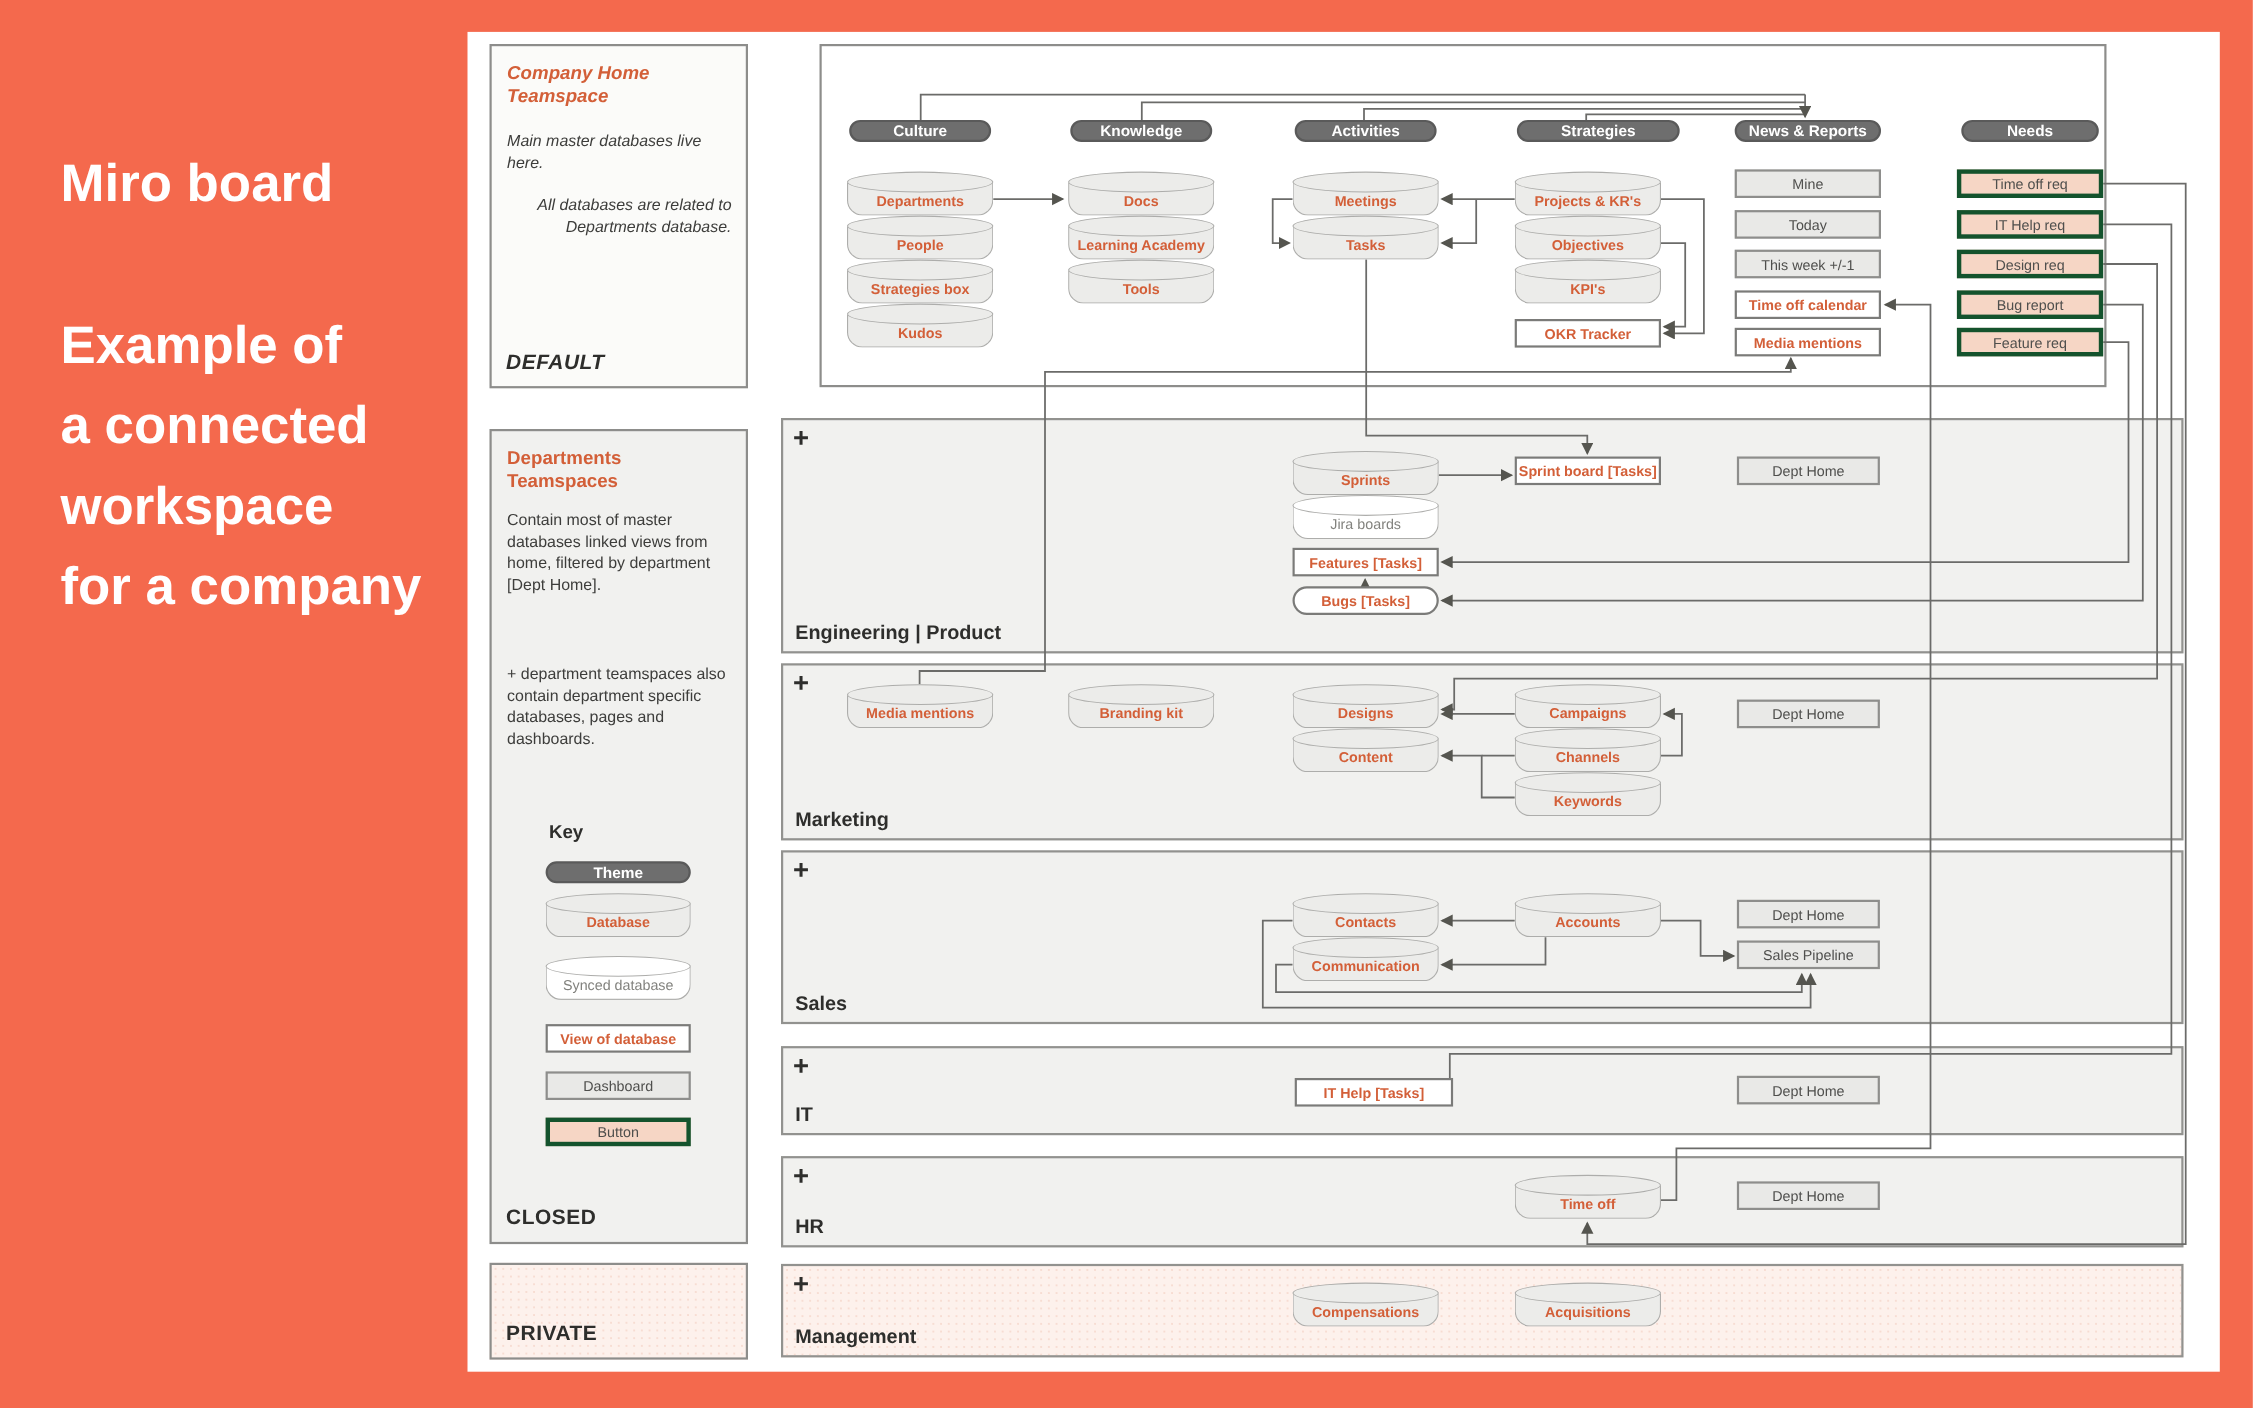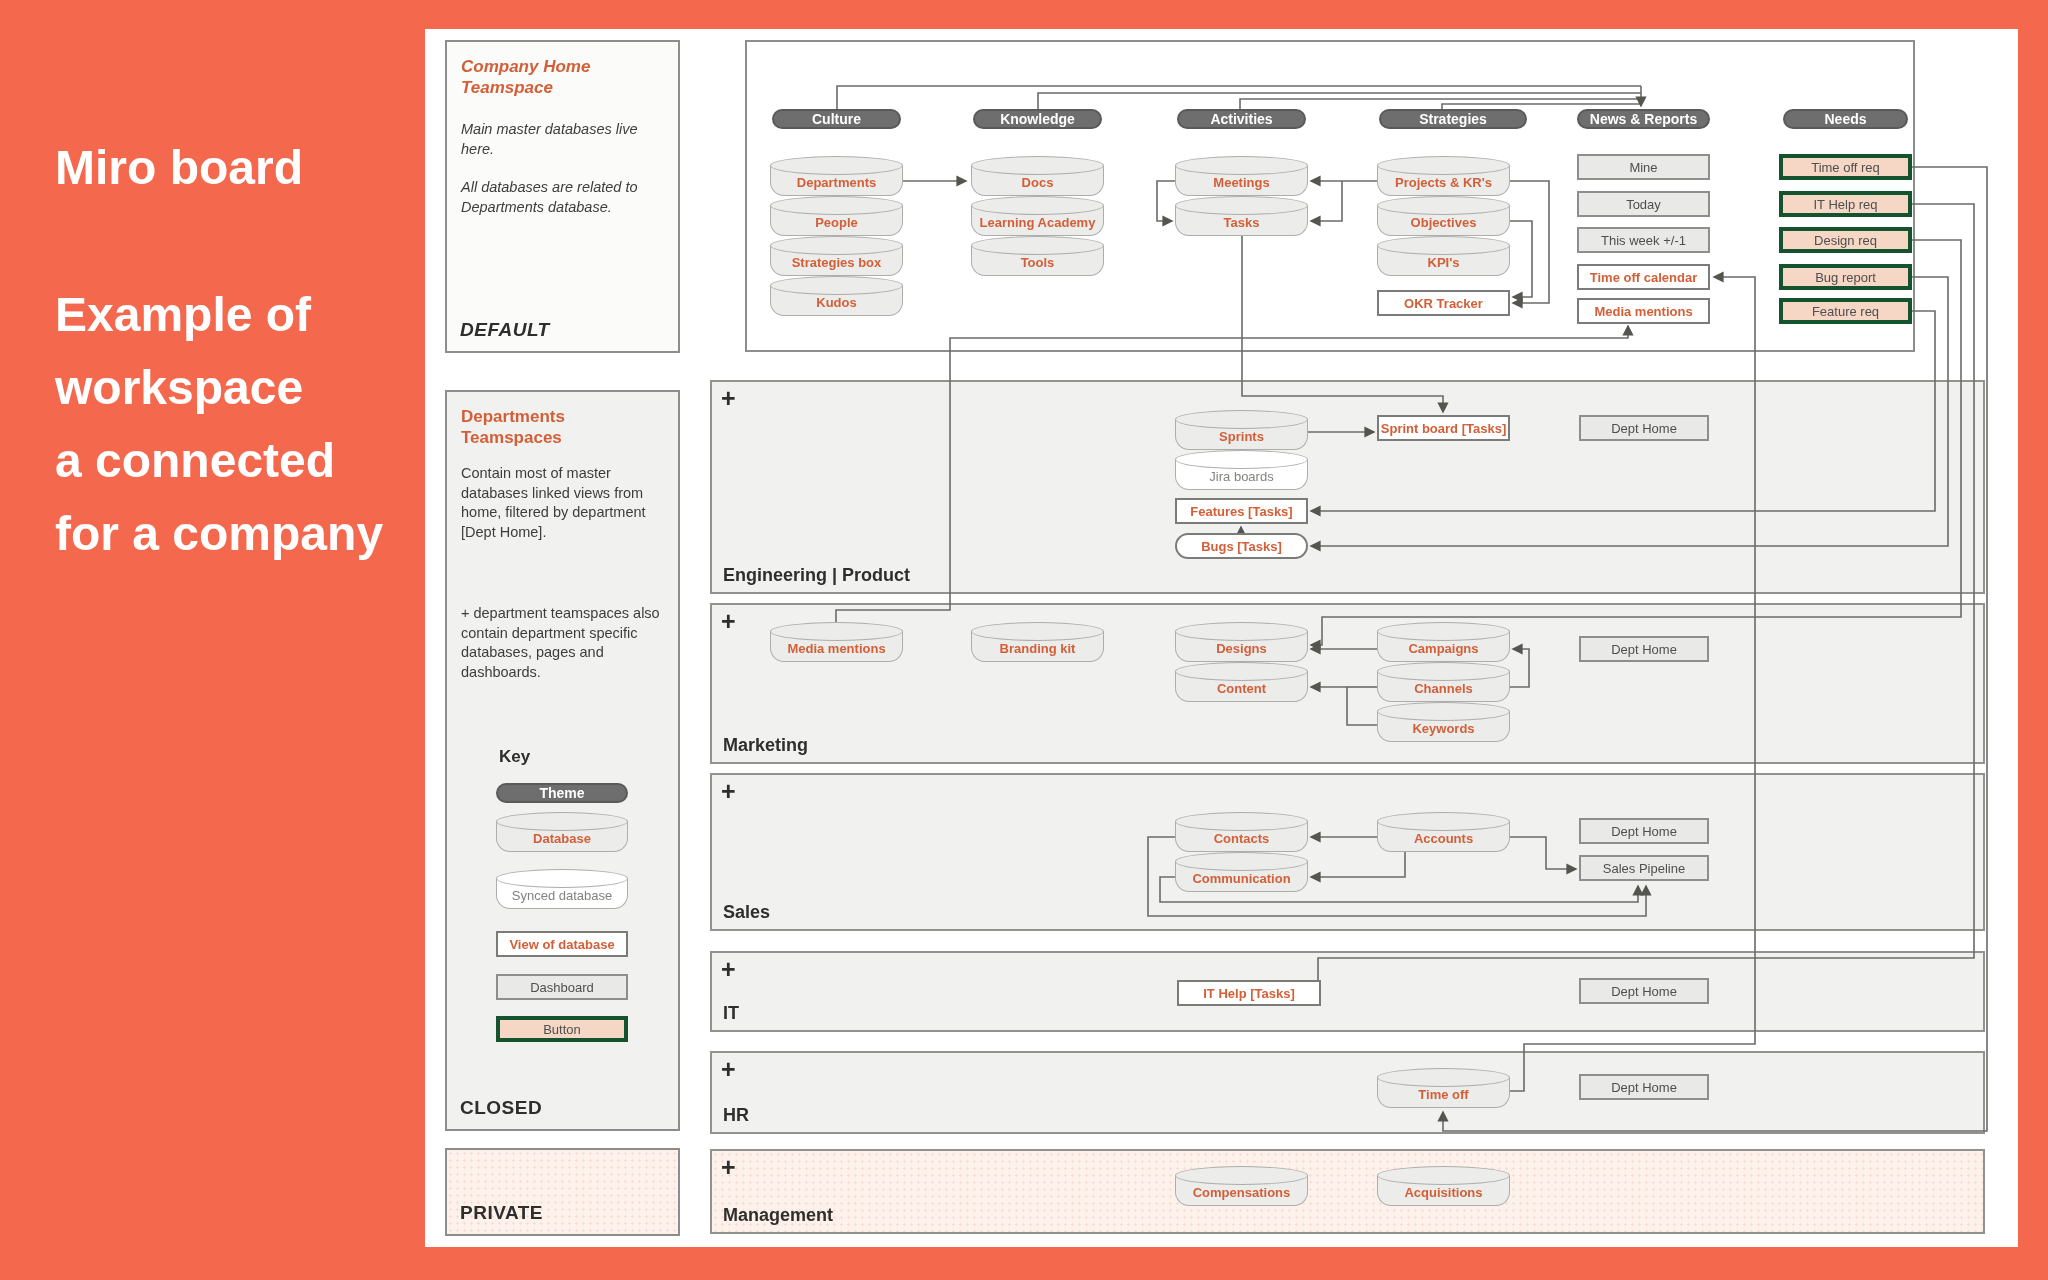--- a/index.html
+++ b/index.html
@@ -38,31 +38,31 @@
   .dash{width:133px;height:26px;background:#e9e9e7;border:2px solid #8e8e8c;color:#4f4f4d;}
   .btnn{width:133px;height:26px;background:#f6d6c5;border:4px solid #14532d;color:#4f4f4d;}
   .wires{position:absolute;left:0;top:0;z-index:4;pointer-events:none;}
 </style>
 </head>
 <body>
 
 <div class="side-title">Miro board</div>
 <div class="side-lines">
   <div>Example of</div>
+  <div>a connected</div>
   <div>workspace</div>
-  <div>a connected</div>
   <div>for a company</div>
 </div>
 
 <div class="board"></div>
 
 <div class="panel light" style="left:445px;top:40px;width:235px;height:313px;font-style:italic;">
   <div class="ptitle" style="top:14px;">Company Home Teamspace</div>
   <div class="pbody" style="top:78px;">Main master databases live here.</div>
-  <div class="pbody" style="top:136px;">All databases are related to Departments database.</div>
+  <div class="pbody" style="top:136px;text-align:right;">All databases are related to Departments database.</div>
   <div class="pfoot">DEFAULT</div>
 </div>
 
 <div class="panel gray" style="left:445px;top:390px;width:235px;height:741px;">
   <div class="ptitle" style="top:14px;">Departments Teamspaces</div>
   <div class="pbody" style="top:72px;">Contain most of master databases linked views from home, filtered by department [Dept Home].</div>
   <div class="pbody" style="top:212px;">+ department teamspaces also contain department specific databases, pages and dashboards.</div>
   <div class="keytitle" style="top:355px;">Key</div>
   <div class="pfoot">CLOSED</div>
 </div>

